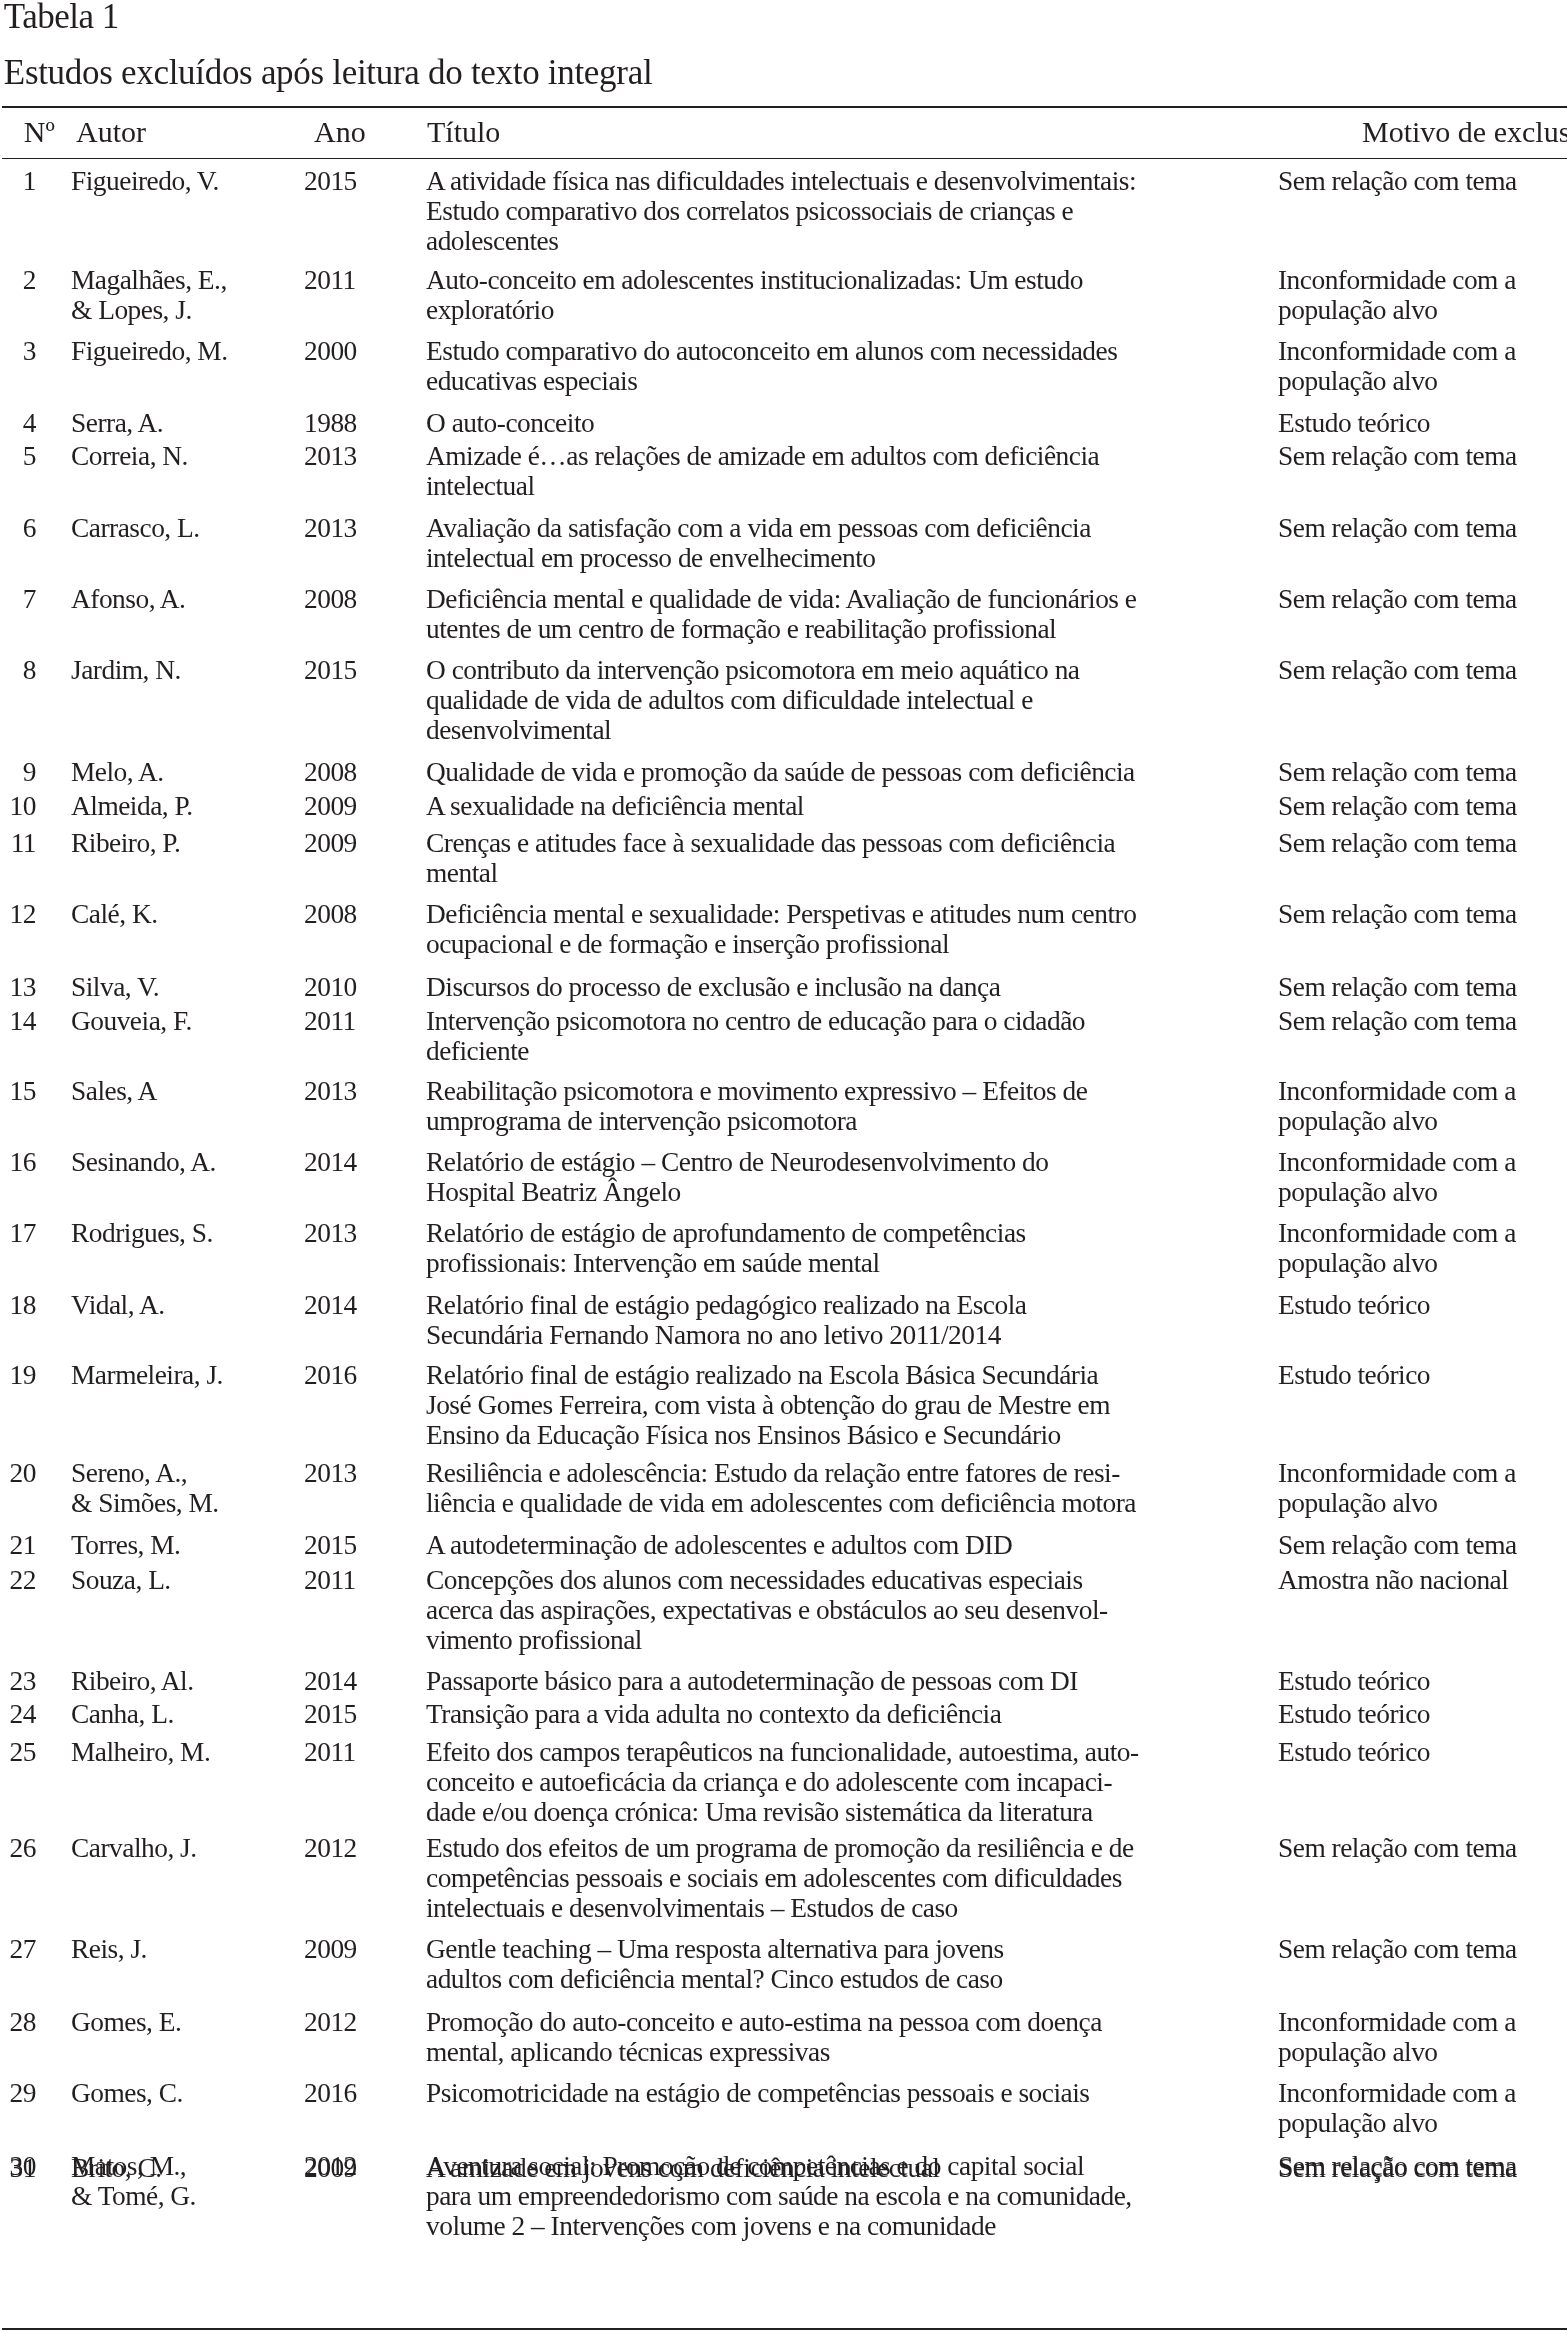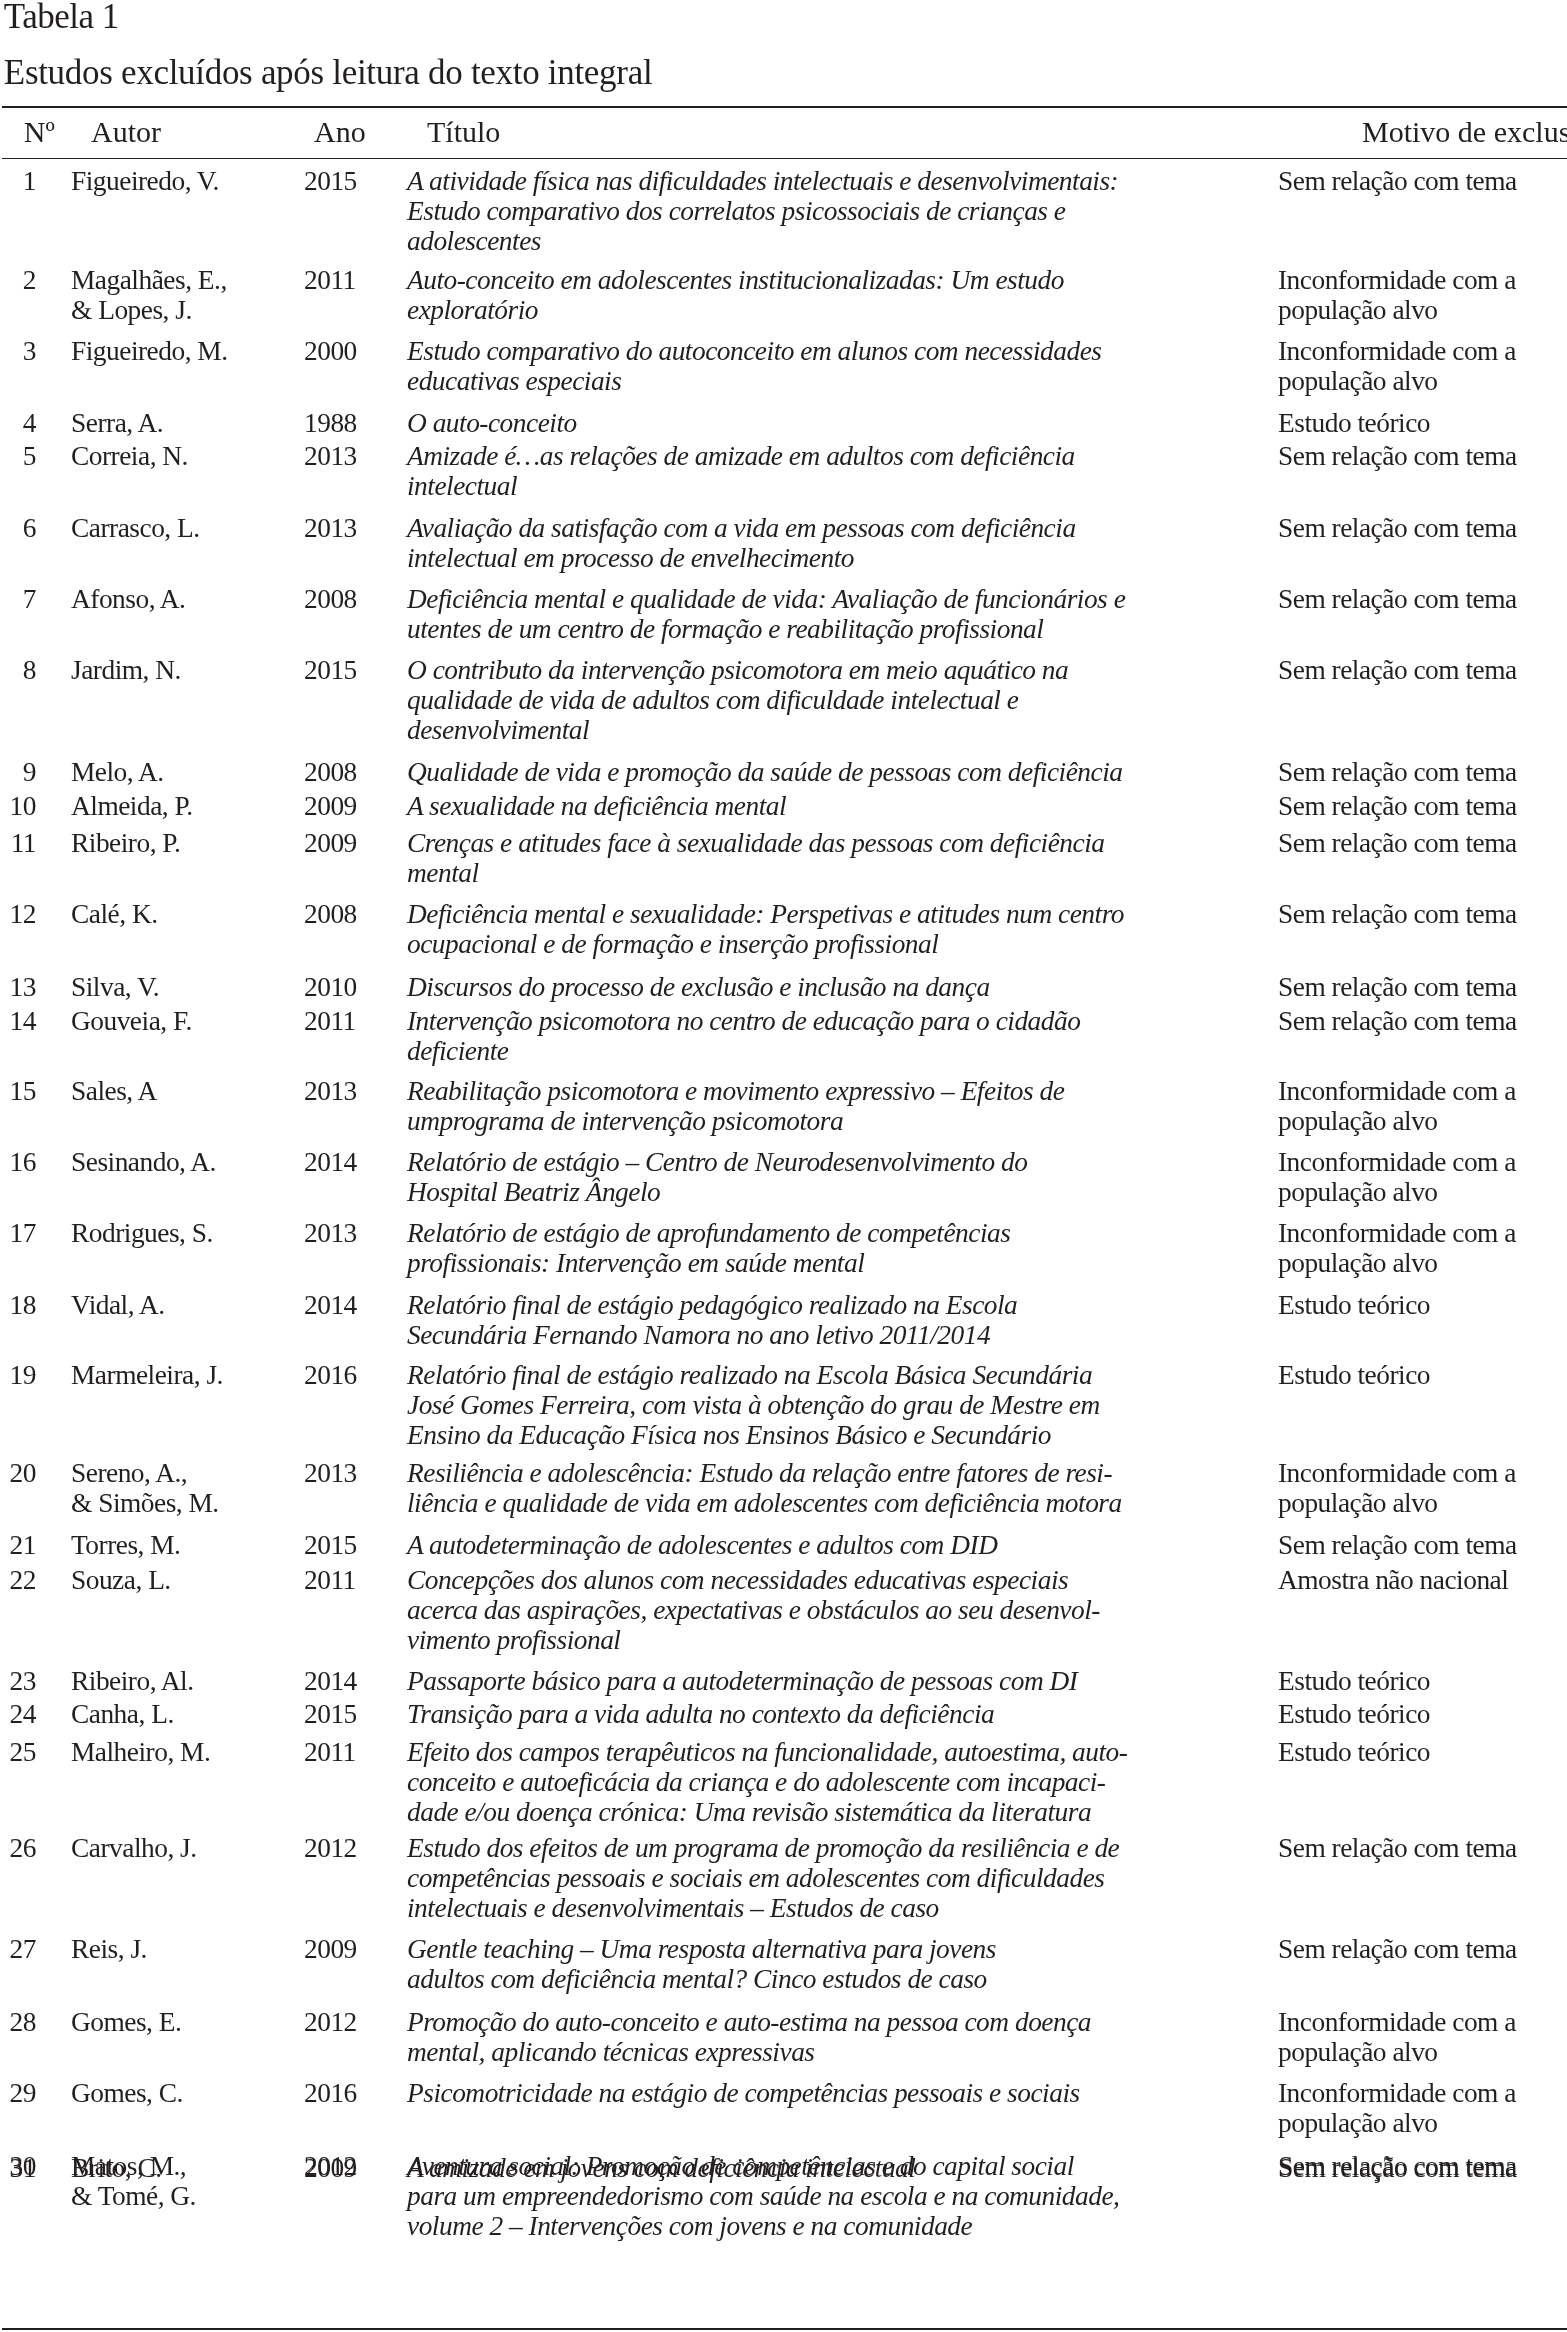--- a/index.html
+++ b/index.html
@@ -20,35 +20,35 @@
   .rule-top { position: absolute; left: 1.9px; right: 0; top: 106px; height: 0; border-top: 2.8px solid #231f20; }
   .rule-head { position: absolute; left: 1.9px; right: 0; top: 158px; height: 0; border-top: 1.9px solid #231f20; }
   .rule-bottom { position: absolute; left: 1.9px; right: 0; top: 2328px; height: 0; border-top: 2.8px solid #231f20; }
   .thead { position: absolute; left: 0; top: 113px; width: 1567px; height: 42px; font-size: 30px; line-height: 38px; margin-left: 20px; }
   .th { position: absolute; top: 0; white-space: nowrap; }
   .rows { position: absolute; left: 0; top: 166px; width: 1567px; }
   .row { position: absolute; left: 0; width: 1567px; font-size: 27.4px; line-height: 30px; letter-spacing: -0.5px; }
   .c-num { position: absolute; left: 0; width: 36px; text-align: right; }
   .c-autor { position: absolute; left: 71px; width: 218px; white-space: pre-line; }
   .c-ano { position: absolute; left: 304px; width: 76px; }
-  .c-titulo { position: absolute; left: 407px; width: 842px; white-space: pre-line; font-style: italic; }
+  .c-titulo { position: absolute; left: 426px; width: 842px; white-space: pre-line; }
   .c-motivo { position: absolute; left: 1278px; width: 293px; white-space: pre-line; }
 </style>
 </head>
 <body>
 
 <div class="page">
   <div class="caption-num">Tabela 1</div>
   <div class="caption-title">Estudos excluídos após leitura do texto integral</div>
 
   <div class="rule-top"></div>
 
   <div class="thead">
     <span class="th" style="left:3.8px">Nº</span>
-    <span class="th" style="left:71px">Autor</span>
+    <span class="th" style="left:56px">Autor</span>
     <span class="th" style="left:294px">Ano</span>
     <span class="th" style="left:407px">Título</span>
     <span class="th" style="left:1342px">Motivo de exclusão</span>
   </div>
 
   <div class="rule-head"></div>
 
   <div class="rows" id="rows">
       <div class="row" style="top: 0px;">
         <div class="c-num">1</div>

